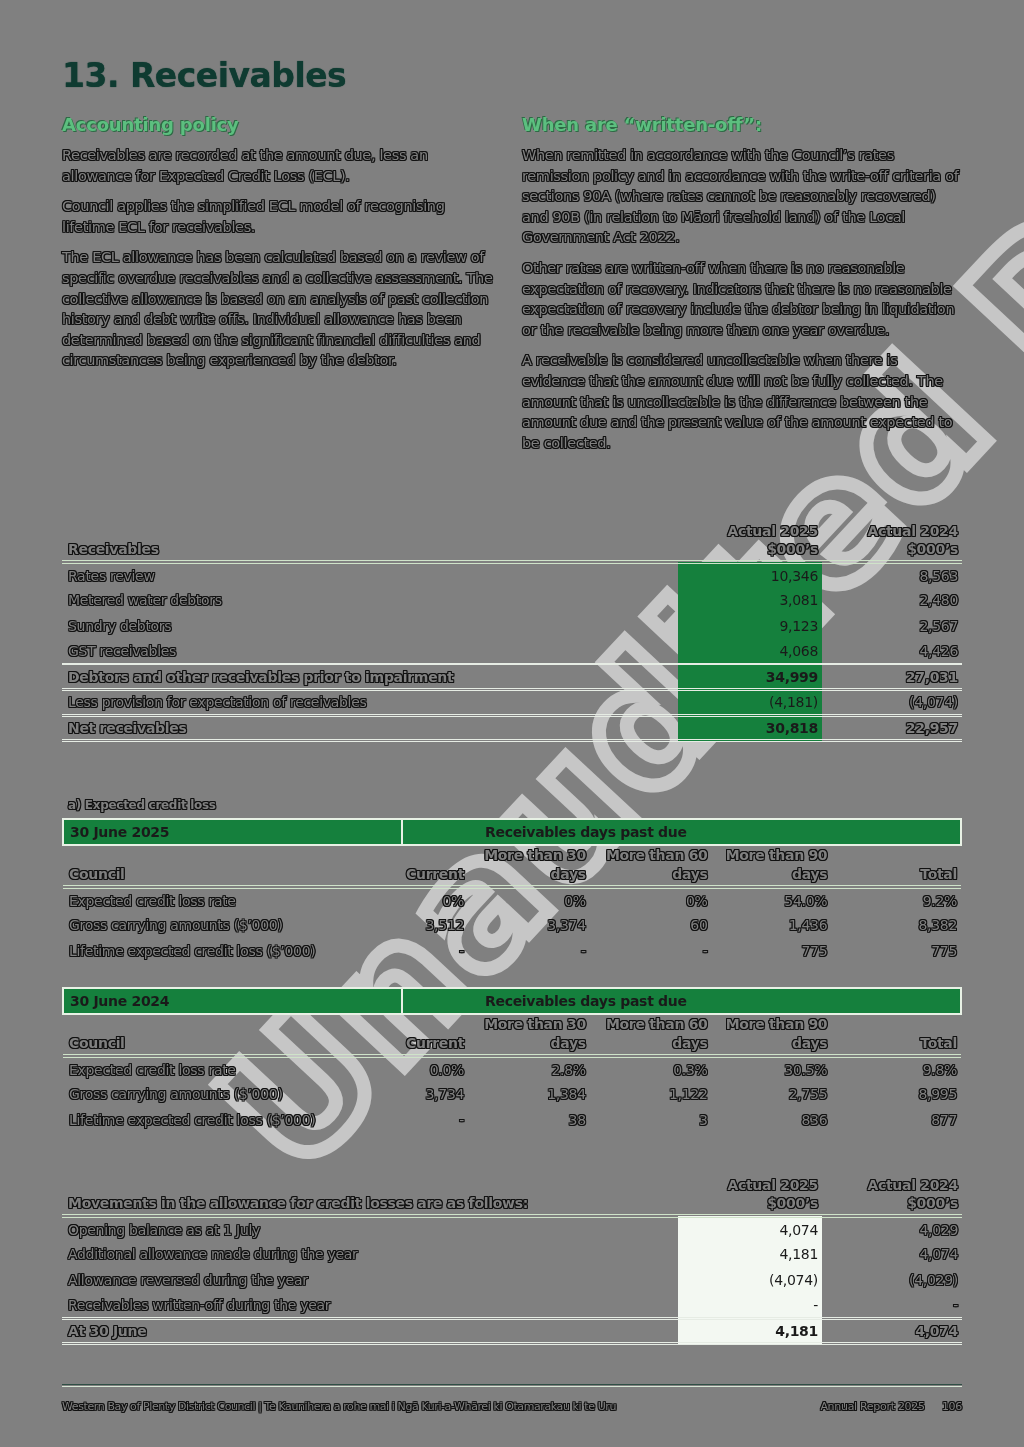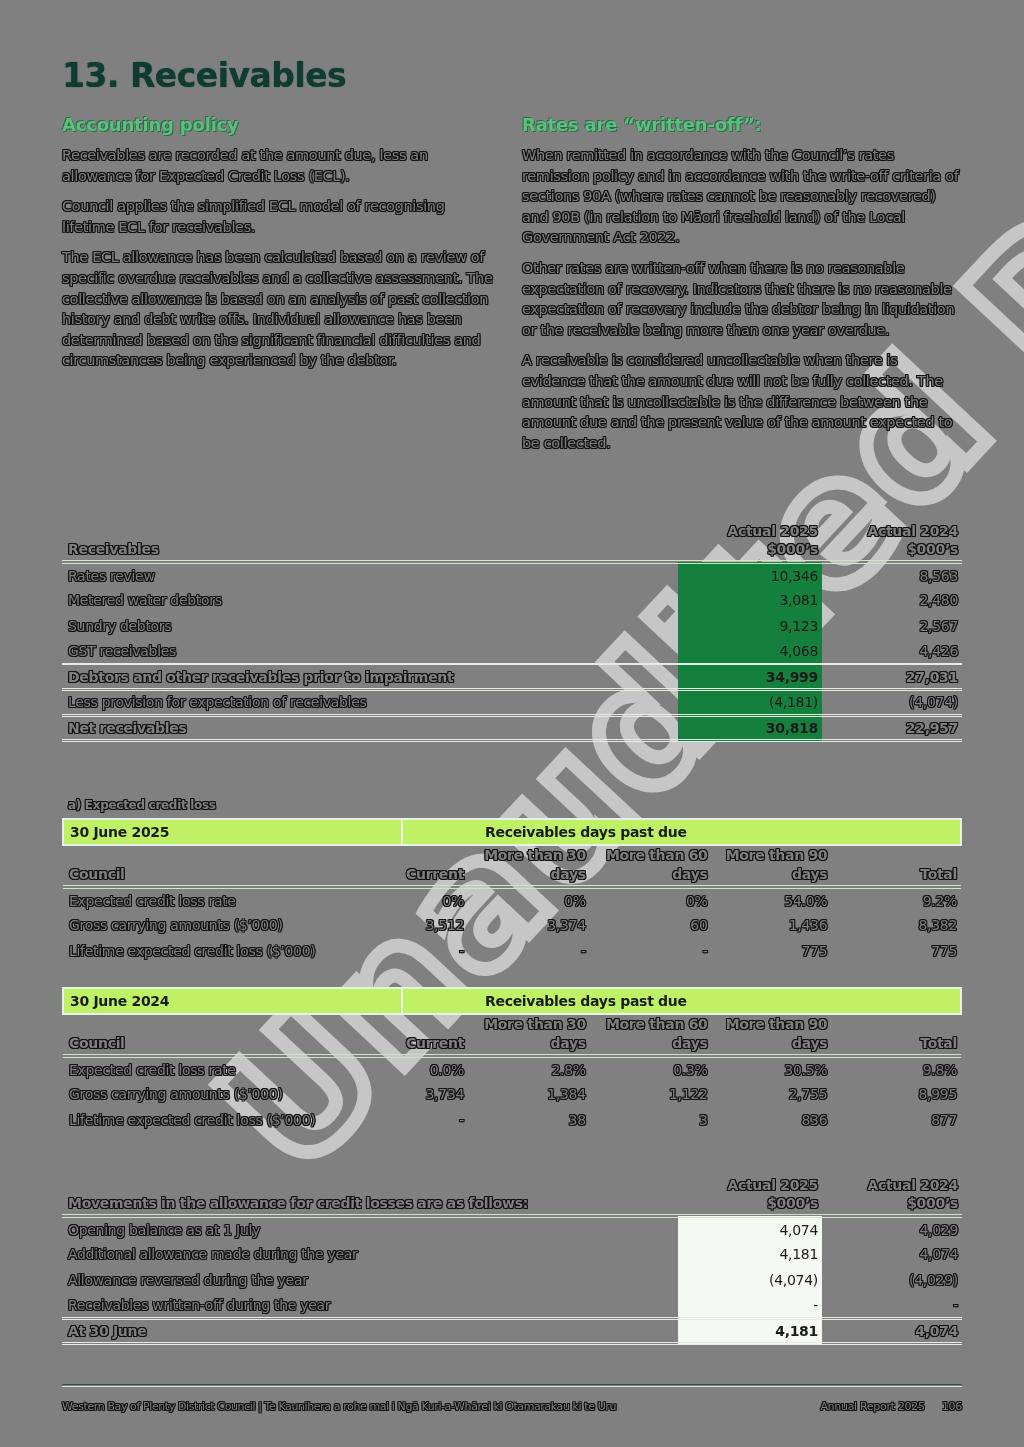--- a/index.html
+++ b/index.html
@@ -50,21 +50,21 @@
   .recv .c2 { width: 144px; }
   .recv .c3 { width: 140px; }
   .recv td.hl { background: #15803d; color: #1a1a1a; text-shadow: none; }
   .recv tr.bold td { font-weight: bold; }
   .recv tr.sep-top { border-top: 2px solid #e6ece4; }
   .recv tr.sep-bottom { border-bottom: 3px double #e6ece4; }
 
   .ecl-caption { position: absolute; left: 6px; font-size: 12px; font-weight: bold; letter-spacing: -0.3px; }
   .ecl { position: absolute; left: 0; }
   .ecl .band td {
-    background: #bef264; color: #1a1a1a; font-weight: bold;
+    background: #15803d; color: #1a1a1a; font-weight: bold;
     border: 2px solid #e8f1e5; height: 26px; text-shadow: none;
   }
   .ecl .hdr th { font-weight: bold; vertical-align: bottom; height: 36px; line-height: 19px; padding-bottom: 1px; }
   .ecl .hdr { border-bottom: 4px double #cfe3c9; }
   .ecl .k1 { width: 340px; text-align: left; padding-left: 6px; }
   .ecl .k2 { width: 66px; }
   .ecl .k3 { width: 122px; }
   .ecl .k4 { width: 122px; }
   .ecl .k5 { width: 120px; }
   .ecl .k6 { width: 130px; }
@@ -104,21 +104,21 @@
   <h1 class="title">13. Receivables</h1>
 
   <div class="col left">
     <h2 class="subhead">Accounting policy</h2>
     <p class="para outlined">Receivables are recorded at the amount due, less an allowance for Expected Credit Loss (ECL).</p>
     <p class="para outlined">Council applies the simplified ECL model of recognising lifetime ECL for receivables.</p>
     <p class="para outlined">The ECL allowance has been calculated based on a review of specific overdue receivables and a collective assessment. The collective allowance is based on an analysis of past collection history and debt write offs. Individual allowance has been determined based on the significant financial difficulties and circumstances being experienced by the debtor.</p>
   </div>
 
   <div class="col right">
-    <h2 class="subhead">Rates are “written-off”:</h2>
+    <h2 class="subhead">When are “written-off”:</h2>
     <p class="para outlined">When remitted in accordance with the Council’s rates remission policy and in accordance with the write-off criteria of sections 90A (where rates cannot be reasonably recovered) and 90B (in relation to Māori freehold land) of the Local Government Act 2022.</p>
     <p class="para outlined">Other rates are written-off when there is no reasonable expectation of recovery. Indicators that there is no reasonable expectation of recovery include the debtor being in liquidation or the receivable being more than one year overdue.</p>
     <p class="para outlined">A receivable is considered uncollectable when there is evidence that the amount due will not be fully collected. The amount that is uncollectable is the difference between the amount due and the present value of the amount expected to be collected.</p>
   </div>
 
   <table class="recv">
     <thead>
       <tr>
         <th class="c1 outlined">Receivables</th>
         <th class="c2 num outlined">

